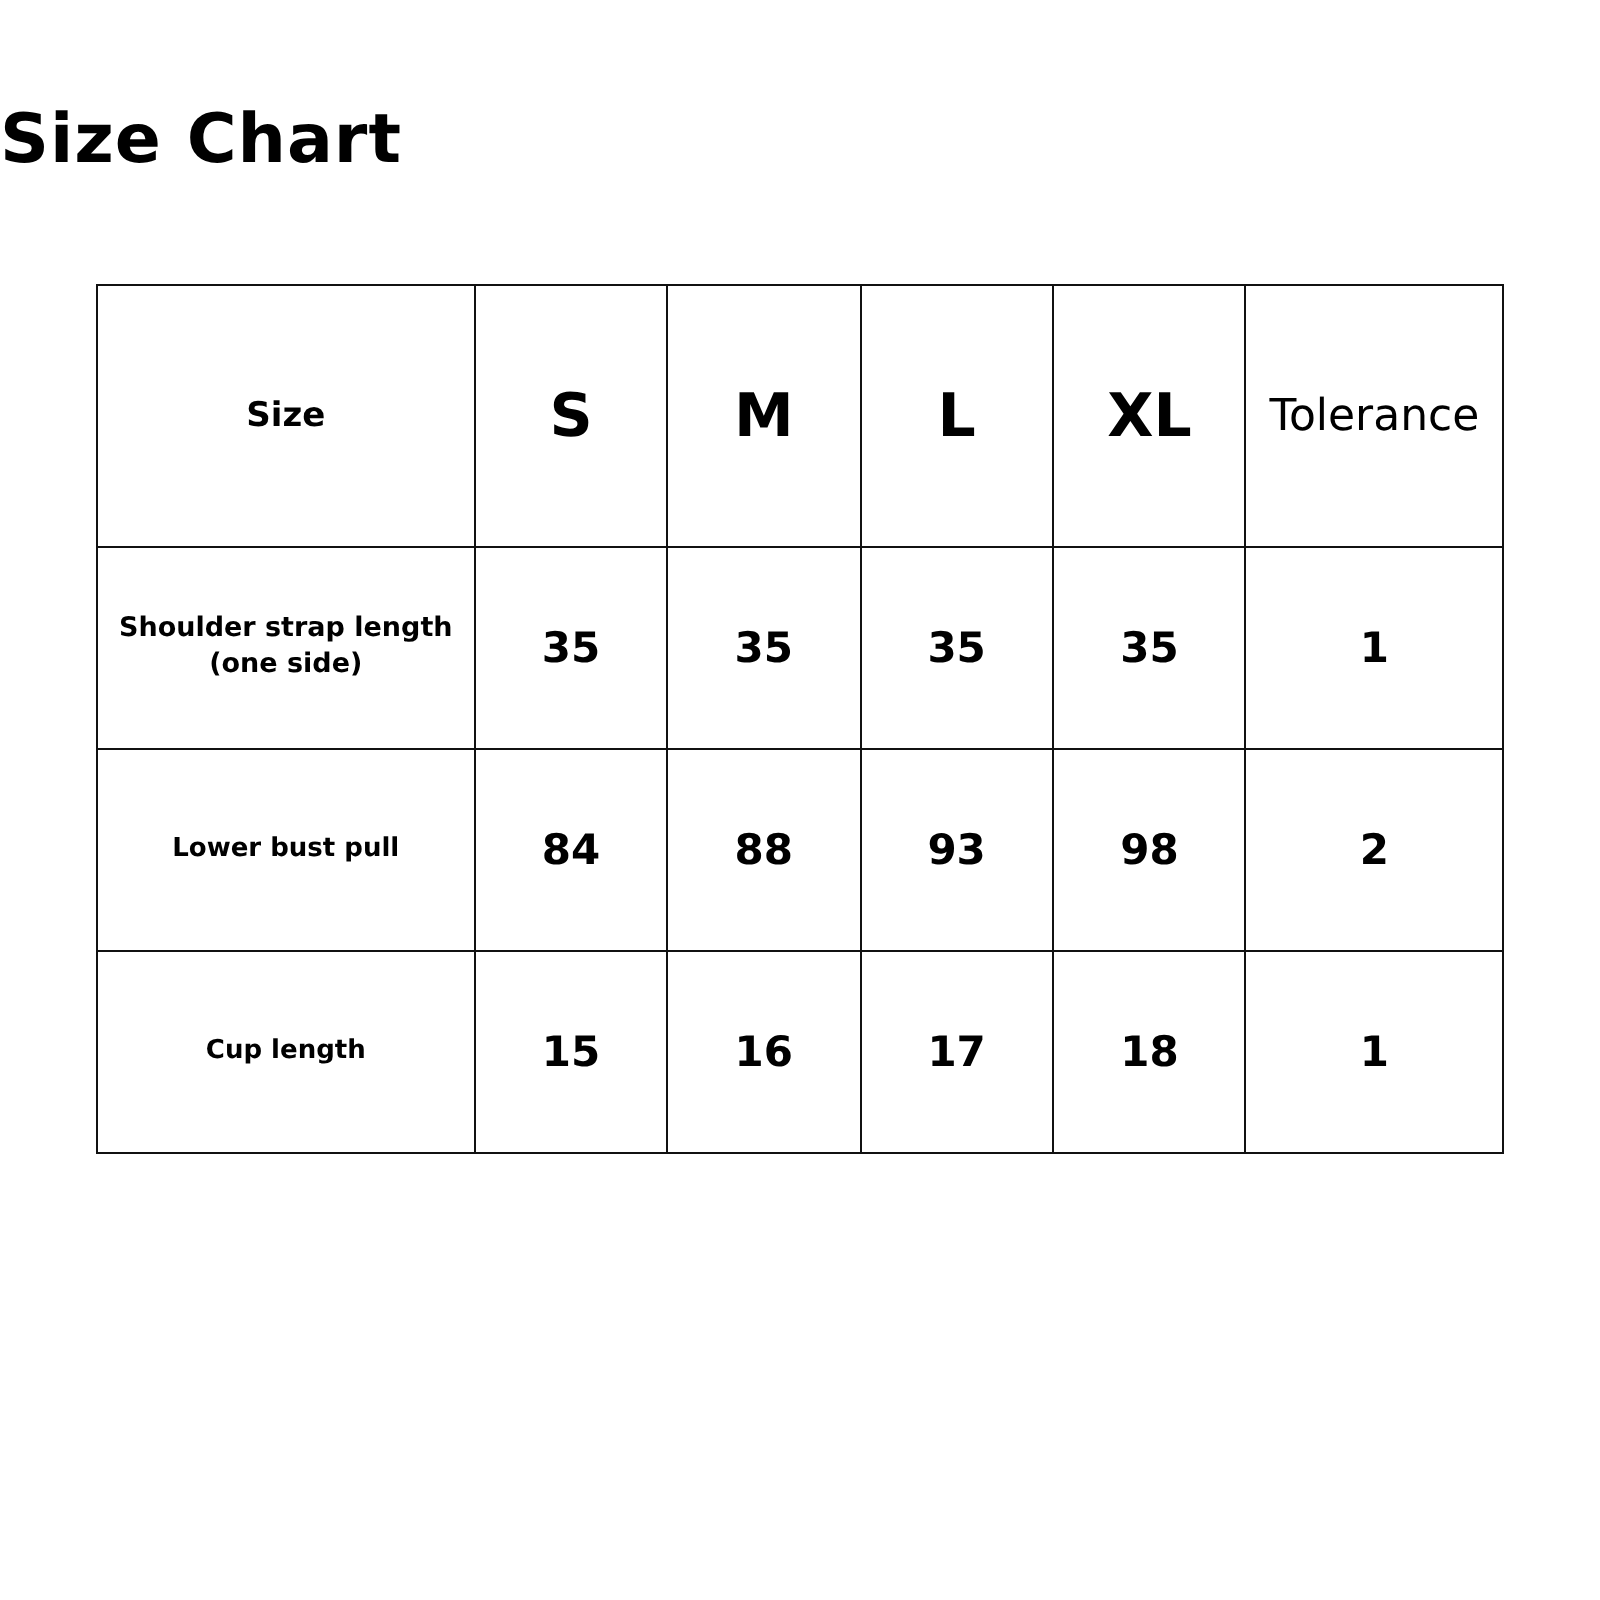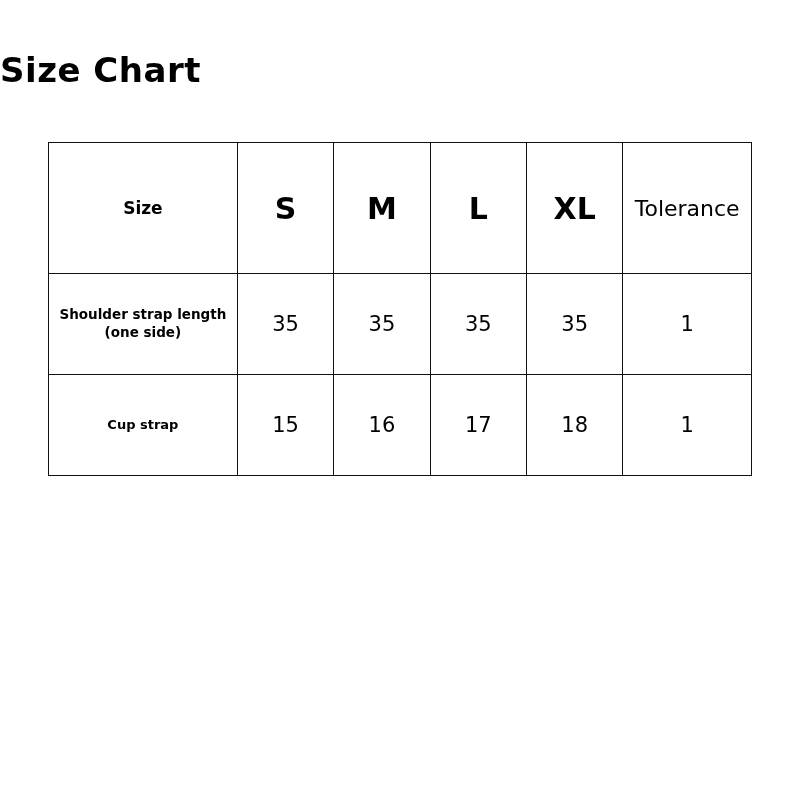--- a/index.html
+++ b/index.html
@@ -80,21 +80,21 @@
     padding: 4px 10px;
   }
   td.row-label.small {
     font-size: 13.5px;
   }
   td.row-label.smaller {
     font-size: 13px;
   }
   td.value {
     font-size: 21px;
-    font-weight: normal;
+    font-weight: bold;
   }
 </style>
 </head>
 <body>
 
 <div class="page">
 
   <div class="title">Size Chart</div>
 
   <div class="table-wrap">
@@ -121,23 +121,31 @@
           <td class="row-label small">Shoulder strap length (one side)</td>
           <td class="value">35</td>
           <td class="value">35</td>
           <td class="value">35</td>
           <td class="value">35</td>
           <td class="value">1</td>
         </tr>
 
 
 
+        <tr class="body-row">
+          <td class="row-label smaller">Lower bust pull</td>
+          <td class="value">84</td>
+          <td class="value">88</td>
+          <td class="value">93</td>
+          <td class="value">98</td>
+          <td class="value">2</td>
+        </tr>
 
         <tr class="body-row">
-          <td class="row-label smaller">Cup strap</td>
+          <td class="row-label smaller">Cup length</td>
           <td class="value">15</td>
           <td class="value">16</td>
           <td class="value">17</td>
           <td class="value">18</td>
           <td class="value">1</td>
         </tr>
       </tbody>
     </table>
   </div>
 

